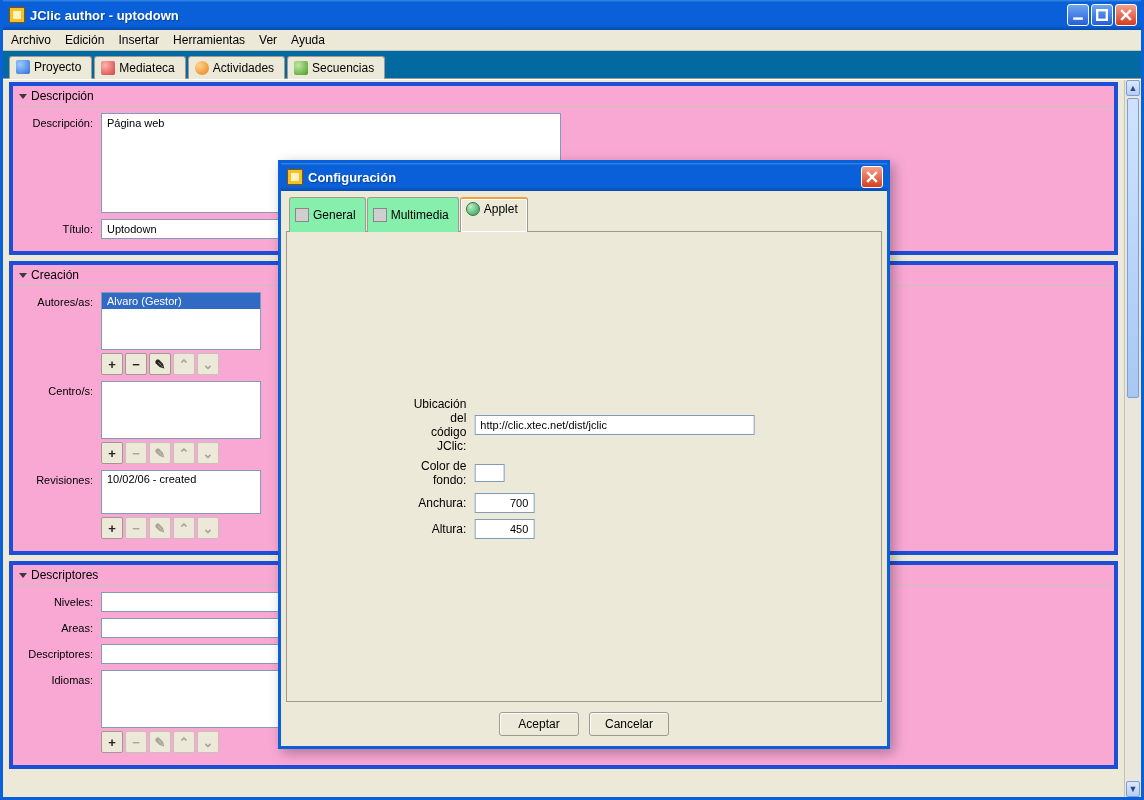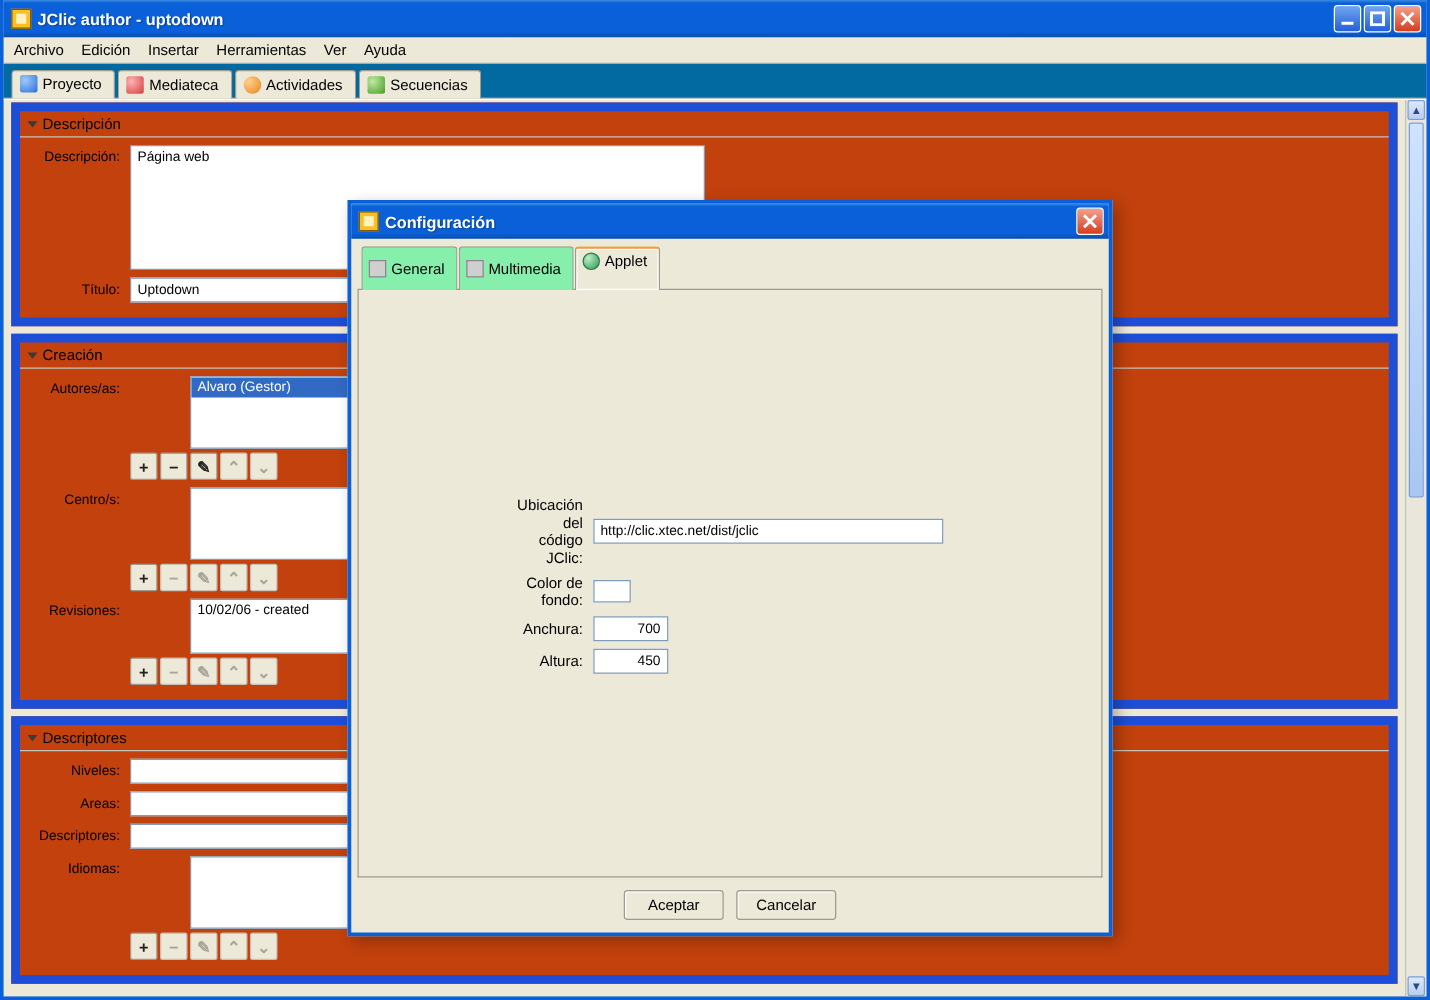--- a/index.html
+++ b/index.html
@@ -124,43 +124,43 @@
     border:1px solid #7a9edc; border-radius:2px;
     display:flex;align-items:center;justify-content:center;
     color:#2a4a8a; font-size:9px;
   }
   .vscroll .arrow.up { top:0; }
   .vscroll .arrow.down { bottom:0; }
 
   
   .group {
     margin: 0 6px 6px 6px;
-    border: 7px solid #1d4ed8;
-    background: #c2410c;
+    border: 4px solid #1d4ed8;
+    background: #f9a8d4;
   }
   .group-header {
     padding: 3px 6px;
     border-bottom: 1px solid #c5c2b8;
     font-size: 12px;
     display:flex; align-items:center; gap:4px;
   }
   .group-header .tri {
     width:0;height:0;border-left:4px solid transparent;border-right:4px solid transparent;
     border-top:5px solid #3a3a3a;
   }
   .group-body { padding: 6px 8px; }
   .formrow { display: flex; align-items: flex-start; margin-bottom: 6px; }
   .formrow .lbl { width: 80px; text-align: right; padding-right: 8px; padding-top: 4px; }
   .text-input {
     border: 1px solid #7f9db9;
     background: #fff; padding: 3px 5px; font-family: inherit; font-size: 11px;
   }
   .listbox {
     border: 1px solid #7f9db9; background:#fff; width: 160px; height: 58px;
-    overflow: hidden; font-size:11px;margin-left:48px;
+    overflow: hidden; font-size:11px;
   }
   .listbox .item { padding: 2px 5px; }
   .listbox .item.sel { background: #316ac5; color: #fff; }
   .btnbar { display:flex; gap:2px; margin-top:3px; }
   .sqbtn {
     width: 22px; height: 22px; border:1px solid #9e9a8f; background: #ece9d8;
     display:flex;align-items:center;justify-content:center; font-weight:bold;
     border-radius:2px; font-size:13px; color:#222;
   }
   .sqbtn.dis { color:#a8a49a; border-color:#c5c2b8; }

